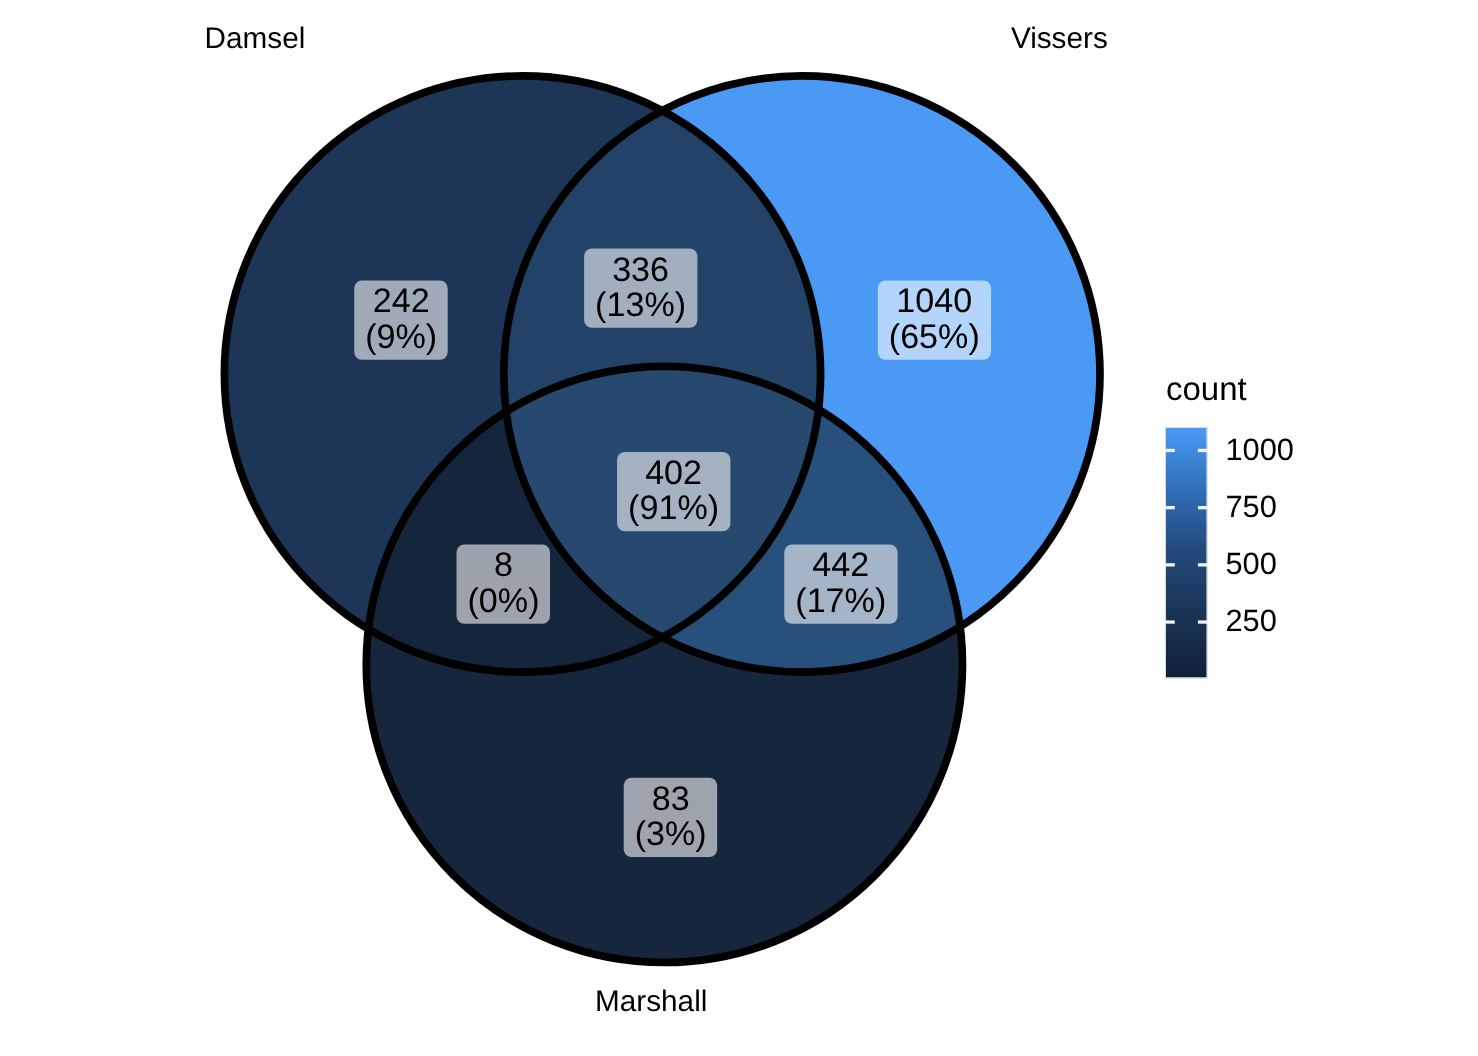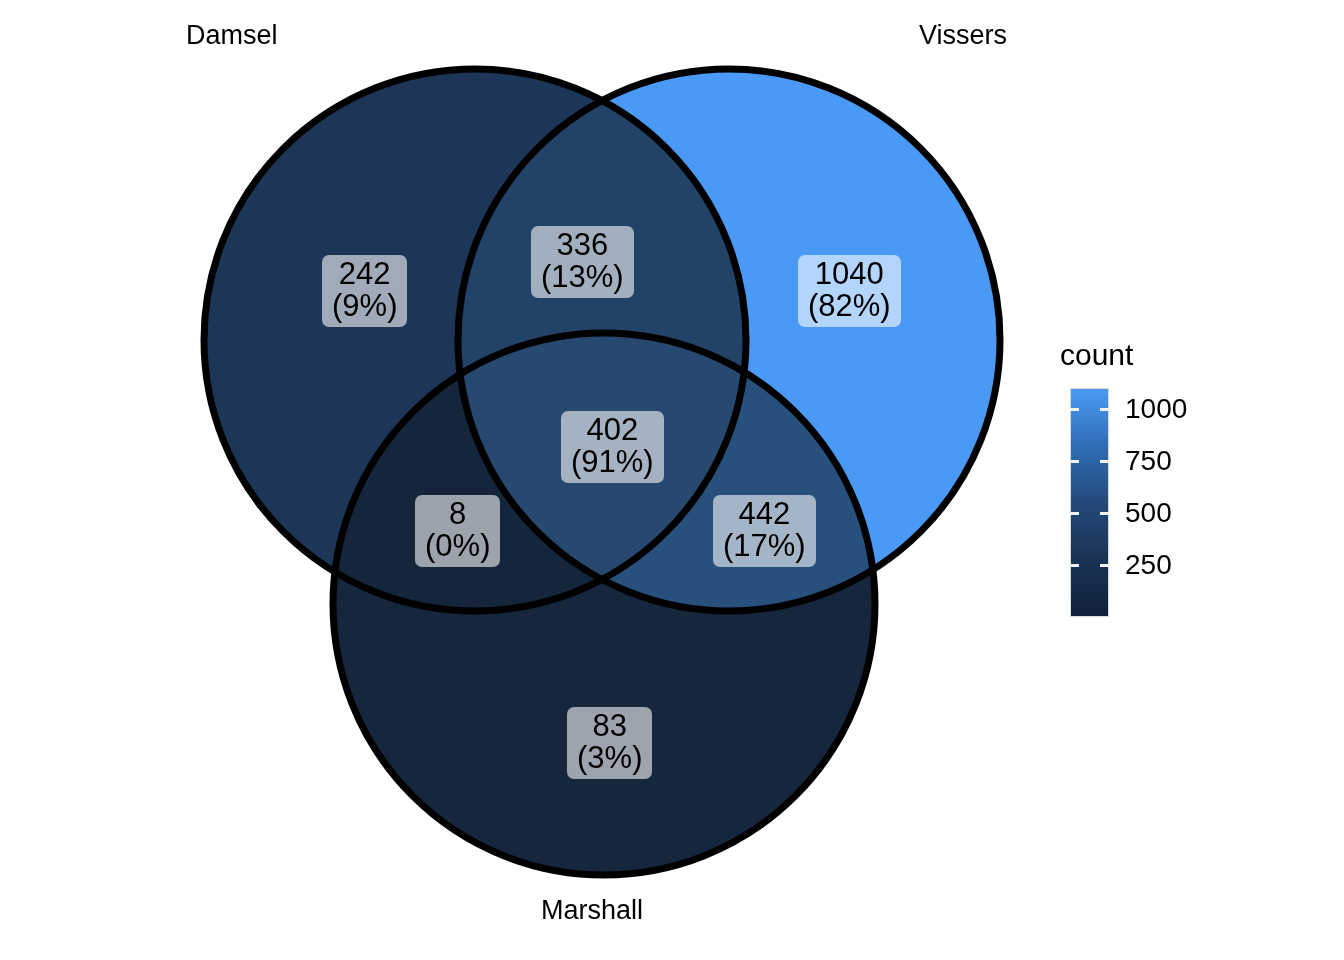--- a/index.html
+++ b/index.html
@@ -71,21 +71,21 @@
   #legend-title {
     position: absolute;
     left: 7px;
     top: 0px;
     font-size: 30px;
     line-height: 1;
     color: #000000;
   }
   #legend-bar-wrap {
     position: absolute;
-    left: 17px;
+    left: 6px;
     top: 48px;
     width: 39px;
     height: 229px;
     text-align: right;
   }
   #legend-bar {
     position: absolute;
     inset: 0;
     border: 1px solid #d9d9d9;
     box-sizing: border-box;
@@ -171,21 +171,21 @@
     <span class="pct-line">(9%)</span>
   </div>
 
   <div class="region-label" id="region-label-damsel-vissers">
     <span class="count-line">336</span>
     <span class="pct-line">(13%)</span>
   </div>
 
   <div class="region-label" id="region-label-vissers-only">
     <span class="count-line">1040</span>
-    <span class="pct-line">(82%)</span>
+    <span class="pct-line">(65%)</span>
   </div>
 
   <div class="region-label" id="region-label-triple">
     <span class="count-line">402</span>
     <span class="pct-line">(91%)</span>
   </div>
 
   <div class="region-label" id="region-label-damsel-marshall">
     <span class="count-line">8</span>
     <span class="pct-line">(0%)</span>

